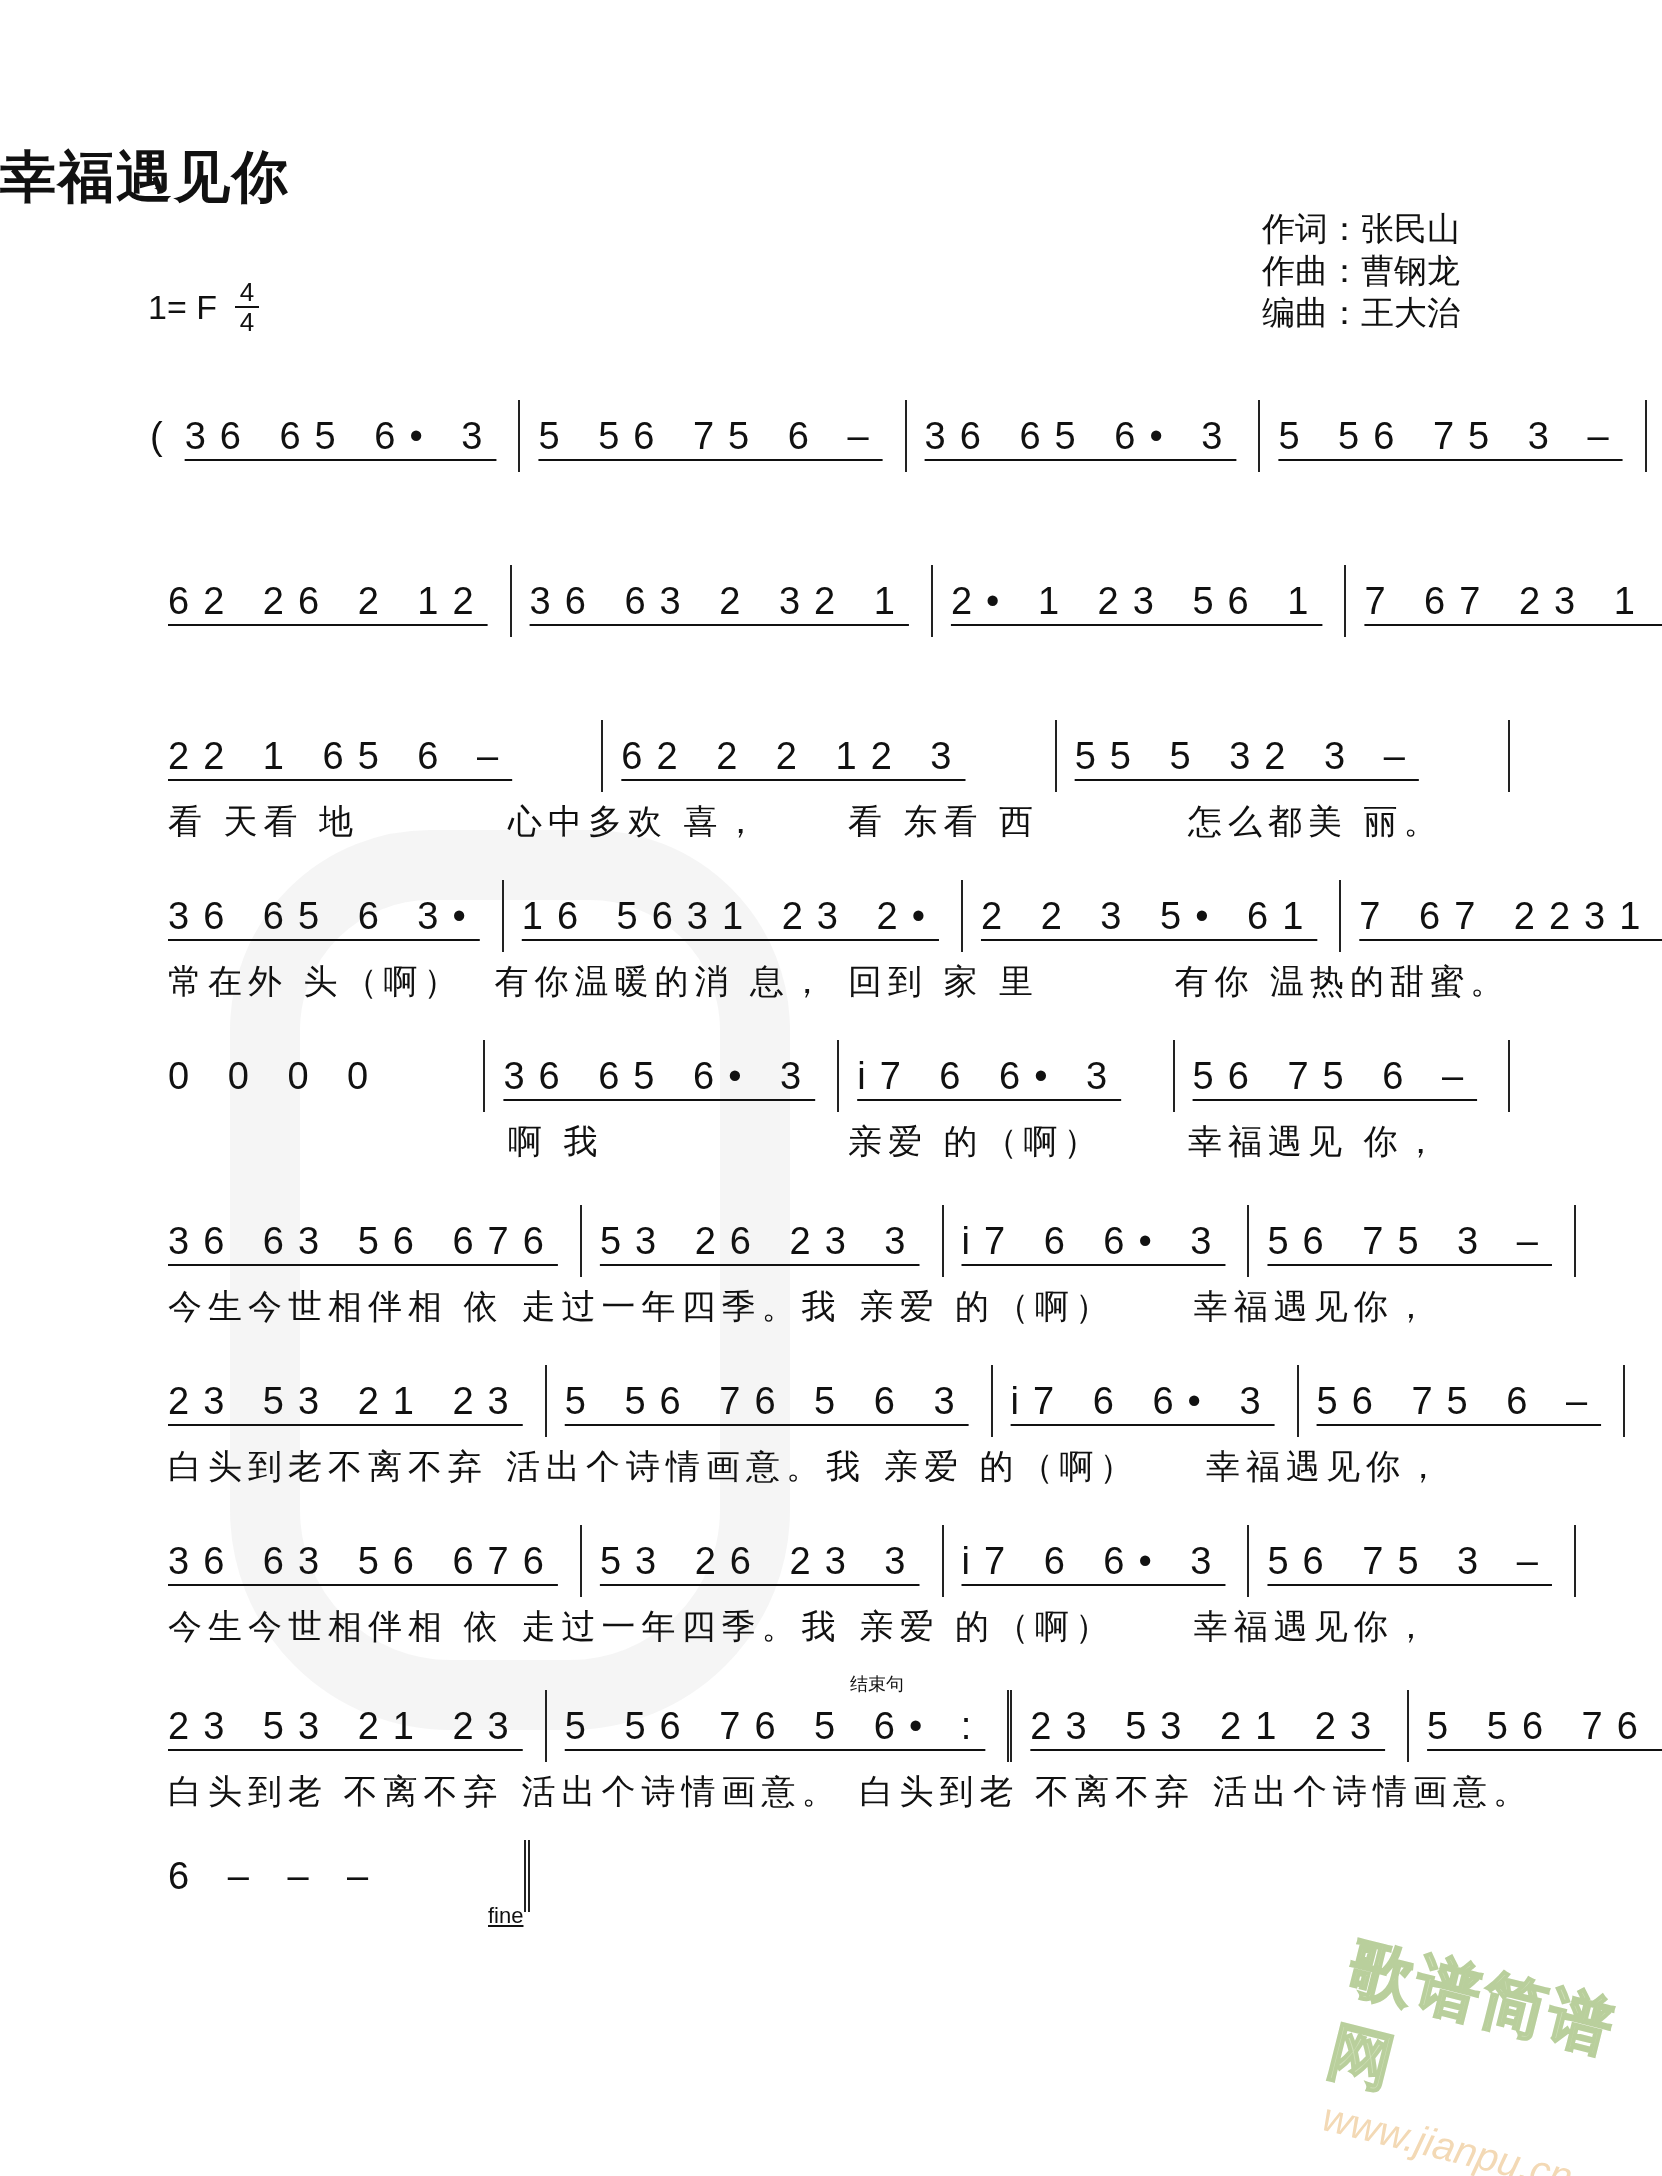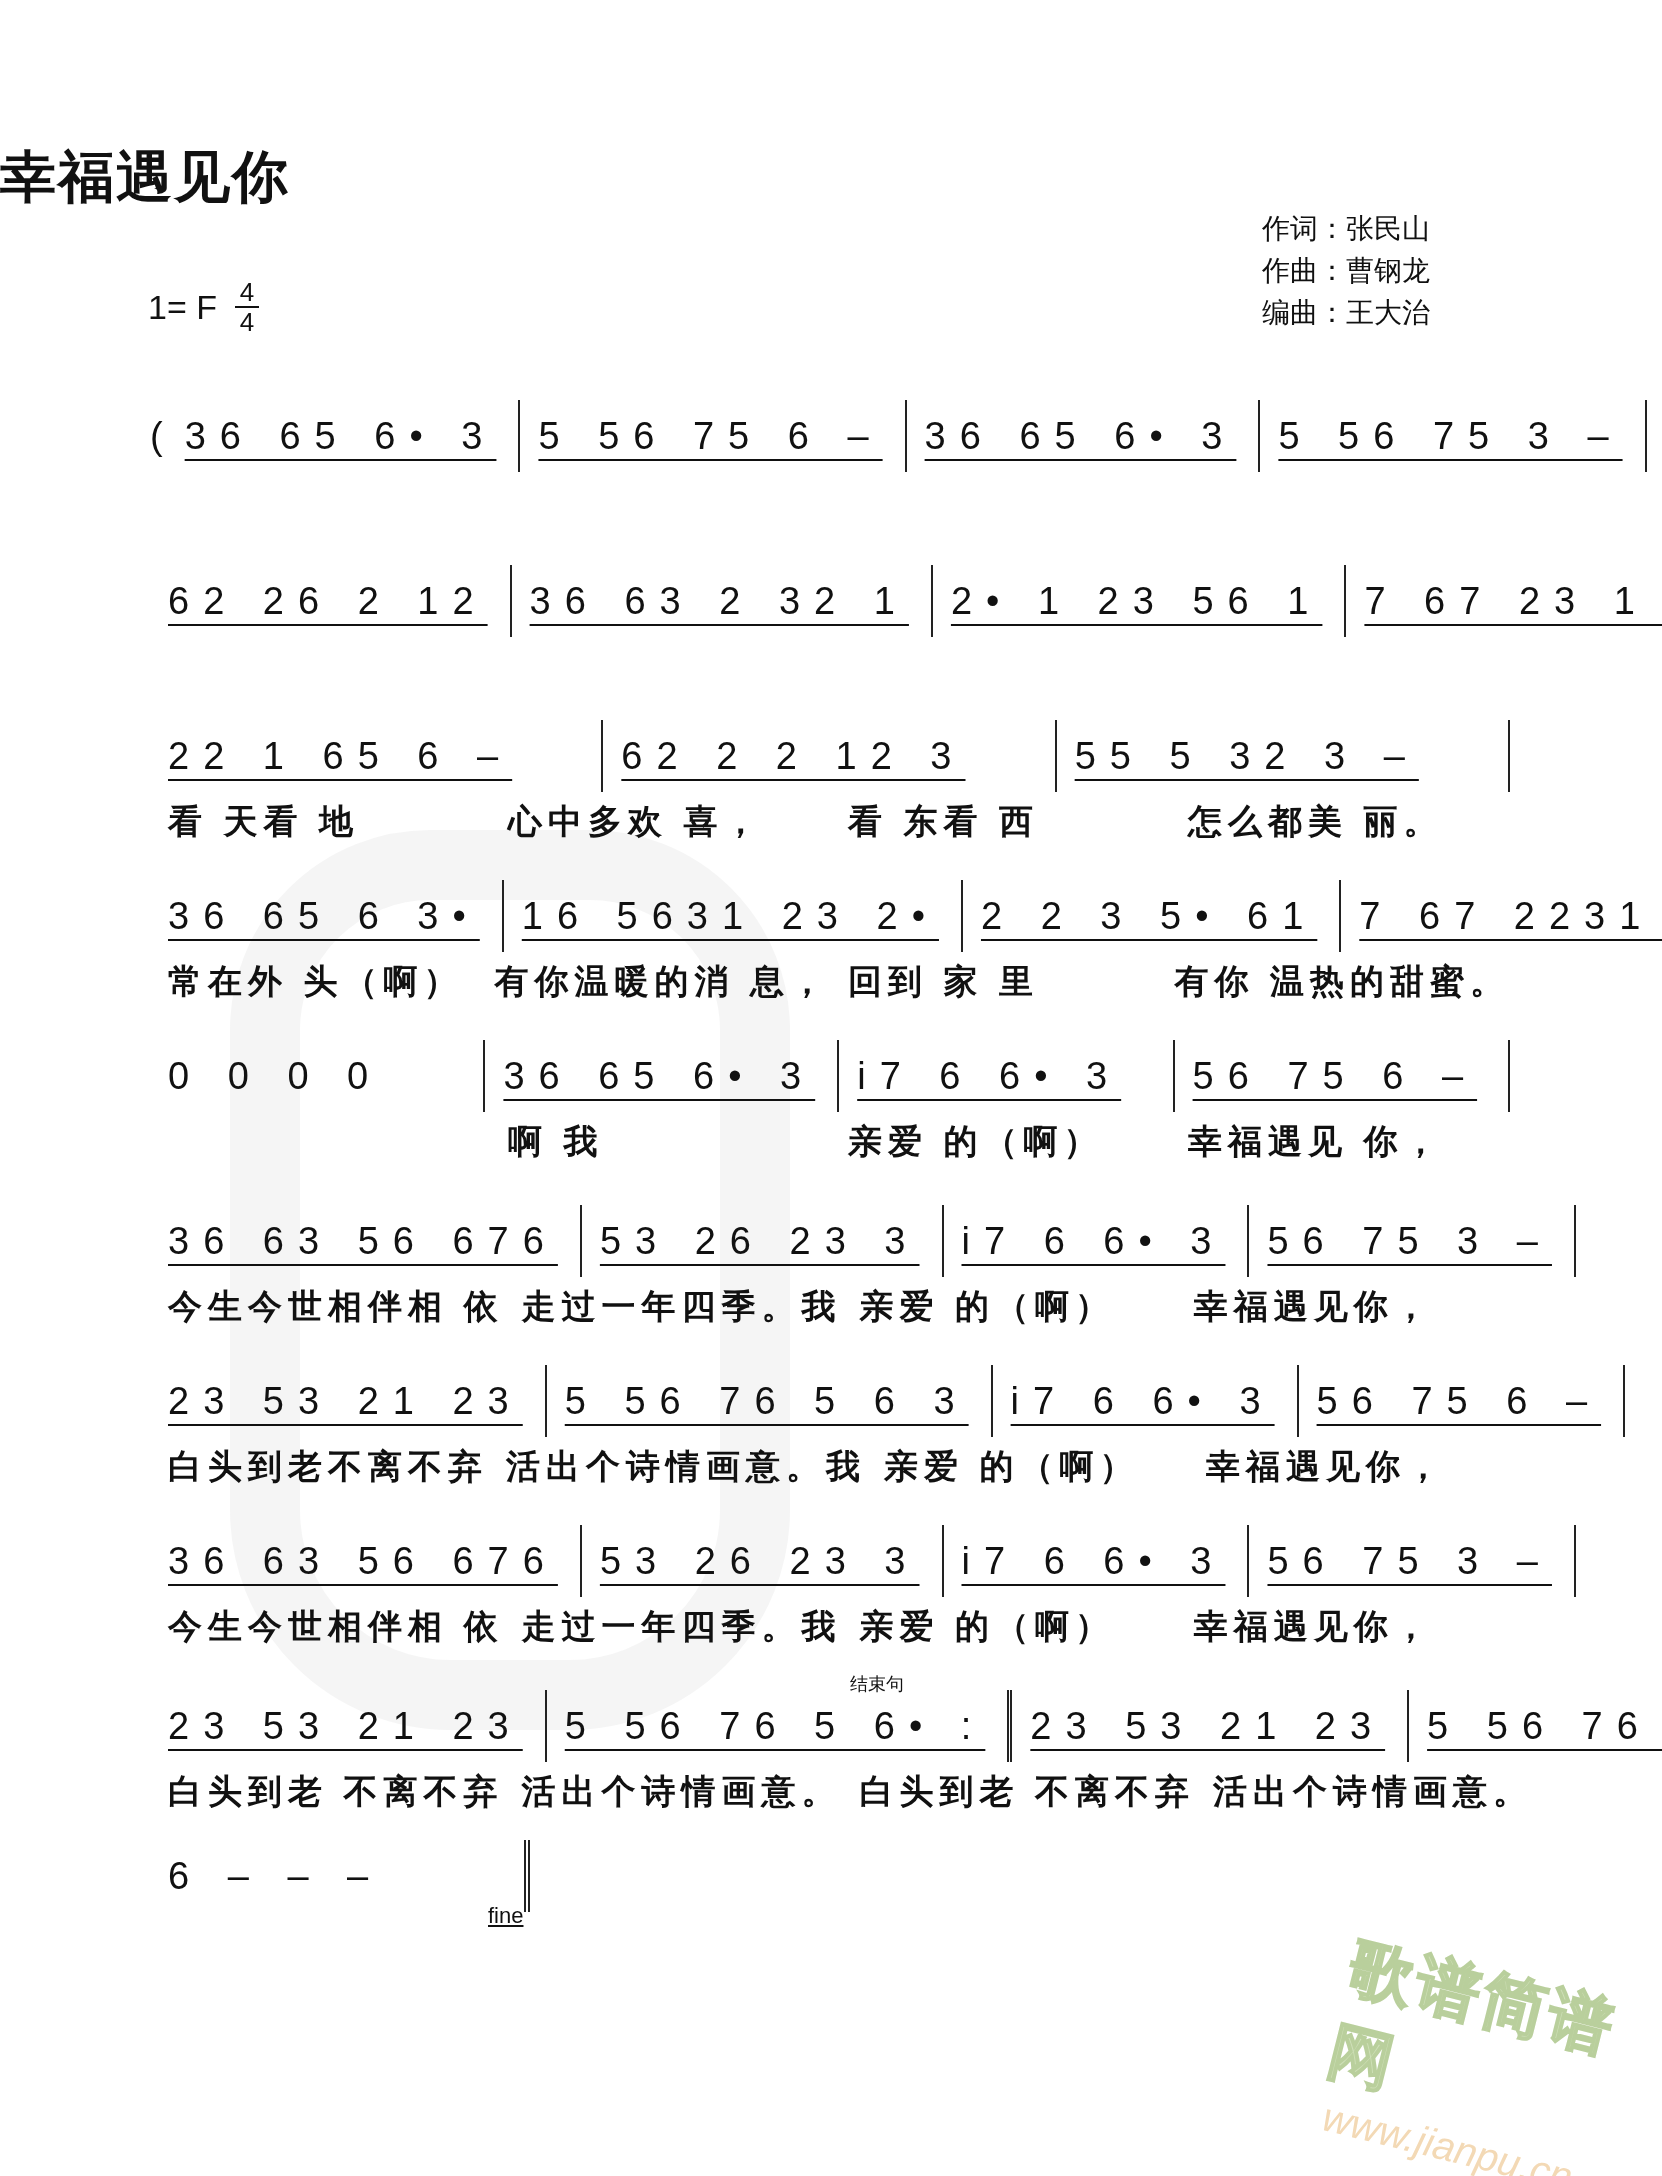--- a/index.html
+++ b/index.html
@@ -1,34 +1,34 @@
 <!DOCTYPE html>
 <html><head>
 <meta charset="utf-8">
 <style>
   html, body { margin:0; padding:0; background:#ffffff; }
   body { width:1662px; height:2176px; position:relative; overflow:hidden;
          font-family:"Liberation Sans","DejaVu Sans",sans-serif; color:#111; }
   .title { position:absolute; left:0; right:0; top:140px; text-align:left;
            font-size:56px; font-weight:bold; letter-spacing:2px; }
-  .credits { position:absolute; left:1262px; top:208px; font-size:28px; line-height:42px; }
+  .credits { position:absolute; left:1262px; top:208px; font-size:33px; line-height:42px; }
   .key { position:absolute; left:148px; top:280px; font-size:34px; display:flex; align-items:center; gap:18px;justify-content:center; }
   .timesig { display:inline-flex; flex-direction:column; align-items:center; font-size:26px; line-height:24px; }
   .timesig .bar { width:24px; height:2px; background:#111; margin:2px 0; }
 
   .system { position:absolute; left:150px; width:1360px; }
   .notes-row { position:relative; height:72px; display:flex; align-items:center; }
   .measure { flex:1; display:flex; align-items:center; justify-content:flex-start; gap:0;
              font-size:38px; padding-left:18px; height:72px; position:relative; box-sizing:border-box; white-space:nowrap; }
   .measure.barline { border-right:2px solid #222; }
   .measure.repeat-end { border-right:5px double #222; }
   .measure.final { border-right:6px double #222; flex:0 0 380px; }
   .note-token { margin-right:22px; letter-spacing:14px; text-decoration:underline; text-underline-offset:10px; text-decoration-thickness:2px; }
   .note-token.plain { text-decoration:none; }
-  .lyric-row { height:60px; display:flex; align-items:center; font-size:34px; font-weight:bold; letter-spacing:6px; }
+  .lyric-row { height:60px; display:flex; align-items:center; font-size:34px; font-weight:normal; letter-spacing:6px; }
   .lyric-seg { flex:1; padding-left:18px; white-space:nowrap; }
   .prefix { font-size:38px; margin-right:4px; }
   .label-small { position:absolute; font-size:18px; font-family:"DejaVu Serif",serif; }
   .fine { position:absolute; left:488px; top:1903px; font-size:22px;text-decoration:underline; }
   .watermark-clef { position:absolute; left:230px; top:830px; width:420px; height:760px;
                     border-radius:200px 200px 220px 220px; border:70px solid #ececec; opacity:.55; }
   .wm { position:absolute; left:1330px; top:1960px; transform:rotate(14deg); }
   .wm-cn { font-size:64px; font-weight:bold; color:#cfe0b8; -webkit-text-stroke:2px #b9cf9c; letter-spacing:4px; }
   .wm-url { font-size:40px; color:#f3d9b5; font-style:italic; margin-left:10px; }
 </style>

